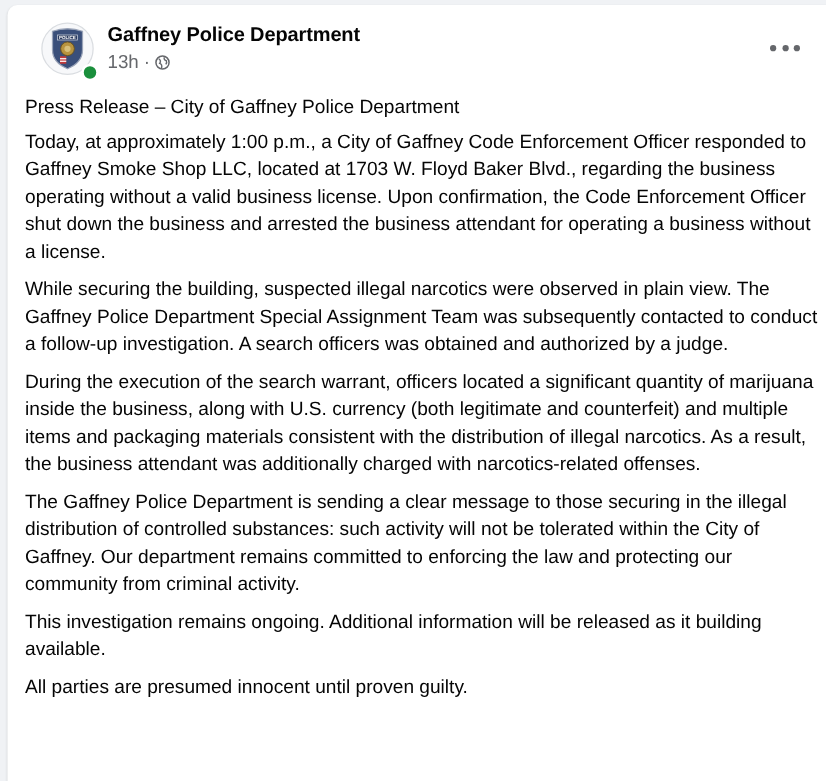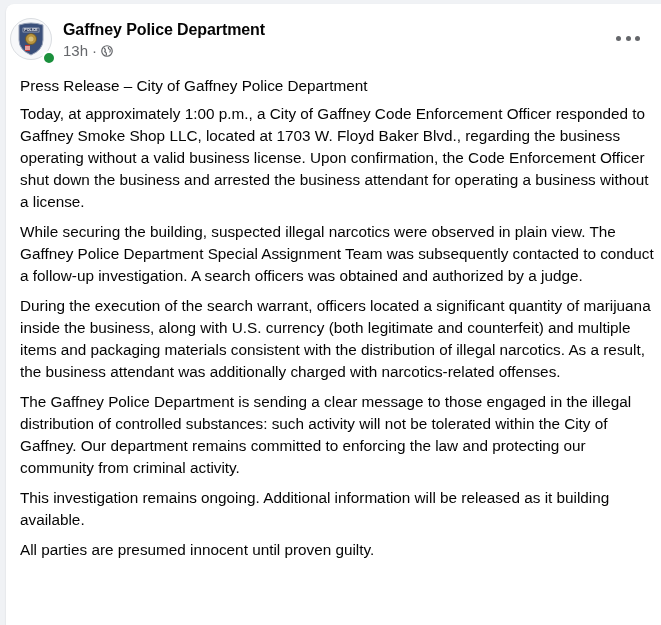--- a/index.html
+++ b/index.html
@@ -19,24 +19,24 @@
       left: 6px;
       top: 4px;
       width: 672px;
       height: 640px;
       background: #ffffff;
       border-radius: 8px;
       box-shadow: 0 1px 2px rgba(0,0,0,0.12);
     }
     .header {
       position: absolute;
-      left: 4px;
+      left: 27px;
       top: 14px;
       display: flex;
-      align-items: center;
+      align-items: flex-start;
     }
     .avatar-wrap {
       position: relative;
       width: 42px;
       height: 42px;
     }
     .avatar {
       width: 40px;
       height: 40px;
       border-radius: 50%;
@@ -152,18 +152,18 @@
     <span></span>
     <span></span>
     <span></span>
   </div>
 
   <div class="body">
     <p class="title">Press Release – City of Gaffney Police Department</p>
     <p>Today, at approximately 1:00 p.m., a City of Gaffney Code Enforcement Officer responded to Gaffney Smoke Shop LLC, located at 1703 W. Floyd Baker Blvd., regarding the business operating without a valid business license. Upon confirmation, the Code Enforcement Officer shut down the business and arrested the business attendant for operating a business without a license.</p>
     <p>While securing the building, suspected illegal narcotics were observed in plain view. The Gaffney Police Department Special Assignment Team was subsequently contacted to conduct a follow-up investigation. A search officers was obtained and authorized by a judge.</p>
     <p>During the execution of the search warrant, officers located a significant quantity of marijuana inside the business, along with U.S. currency (both legitimate and counterfeit) and multiple items and packaging materials consistent with the distribution of illegal narcotics. As a result, the business attendant was additionally charged with narcotics-related offenses.</p>
-    <p>The Gaffney Police Department is sending a clear message to those engaged in the illegal distribution of controlled substances: such activity will not be tolerated within the City of Gaffney. Our department remains committed to enforcing the law and protecting our community from criminal activity.</p>
+    <p>The Gaffney Police Department is sending a clear message to those securing in the illegal distribution of controlled substances: such activity will not be tolerated within the City of Gaffney. Our department remains committed to enforcing the law and protecting our community from criminal activity.</p>
     <p>This investigation remains ongoing. Additional information will be released as it building available.</p>
     <p>All parties are presumed innocent until proven guilty.</p>
   </div>
 
 </div>
 
 </body></html>

